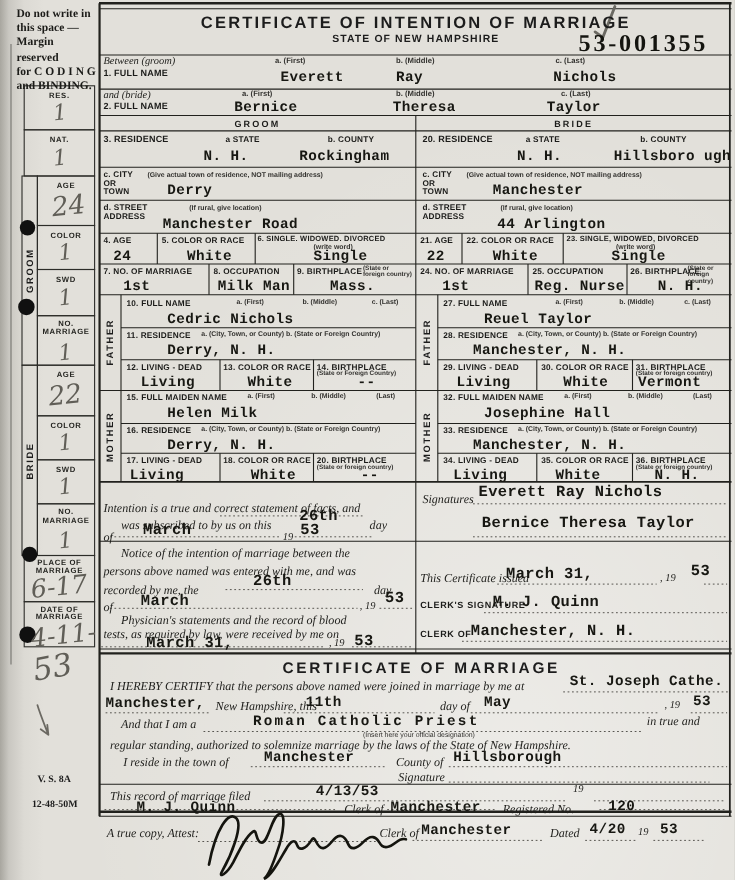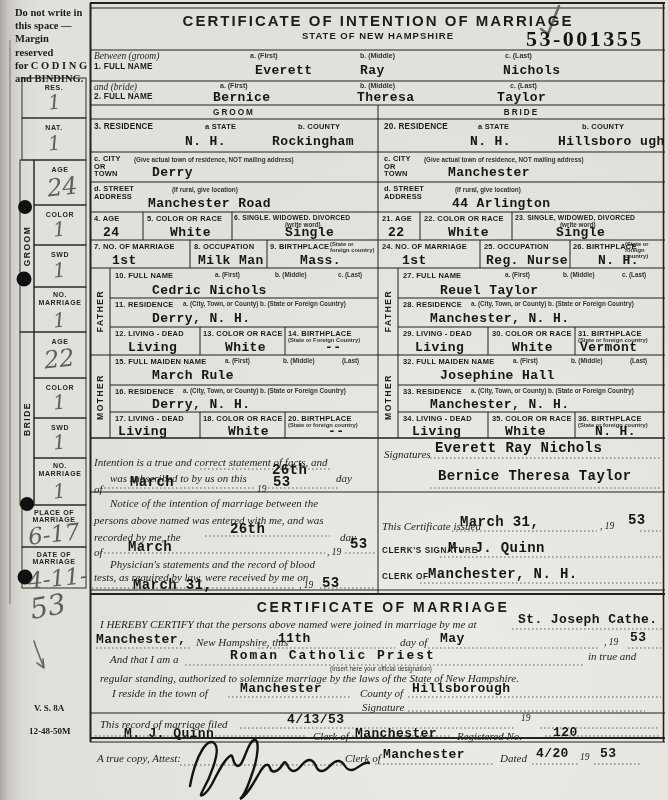--- a/index.html
+++ b/index.html
@@ -264,21 +264,21 @@
   <div class="note" style="left:288px;top:337px;font-size:5.8px">(State or Foreign Country)</div>
   <div class="typed" style="left:128px;top:340px">Living</div>
   <div class="typed" style="left:225px;top:340px">White</div>
   <div class="typed" style="left:325px;top:340px">--</div>
 
   <div class="vert" style="left:65px;top:392px">MOTHER</div>
   <div class="lbl" style="left:115px;top:357px">15. FULL MAIDEN NAME</div>
   <div class="note" style="left:225px;top:357px">a. (First)</div>
   <div class="note" style="left:283px;top:357px">b. (Middle)</div>
   <div class="note" style="left:342px;top:357px">(Last)</div>
-  <div class="typed" style="left:152px;top:368px">March Rule</div>
+  <div class="typed" style="left:152px;top:368px">Helen Milk</div>
   <div class="lbl" style="left:115px;top:387px">16. RESIDENCE</div>
   <div class="note" style="left:183px;top:387px">a.  (City, Town, or County)   b.  (State or Foreign Country)</div>
   <div class="typed" style="left:152px;top:397px">Derry, N. H.</div>
   <div class="lbl" style="left:115px;top:414px">17. LIVING - DEAD</div>
   <div class="lbl" style="left:203px;top:414px">18. COLOR OR RACE</div>
   <div class="lbl" style="left:288px;top:414px">20. BIRTHPLACE</div>
   <div class="note" style="left:288px;top:422px;font-size:5.8px">(State or foreign country)</div>
   <div class="typed" style="left:118px;top:424px">Living</div>
   <div class="typed" style="left:228px;top:424px">White</div>
   <div class="typed" style="left:328px;top:424px">--</div>

